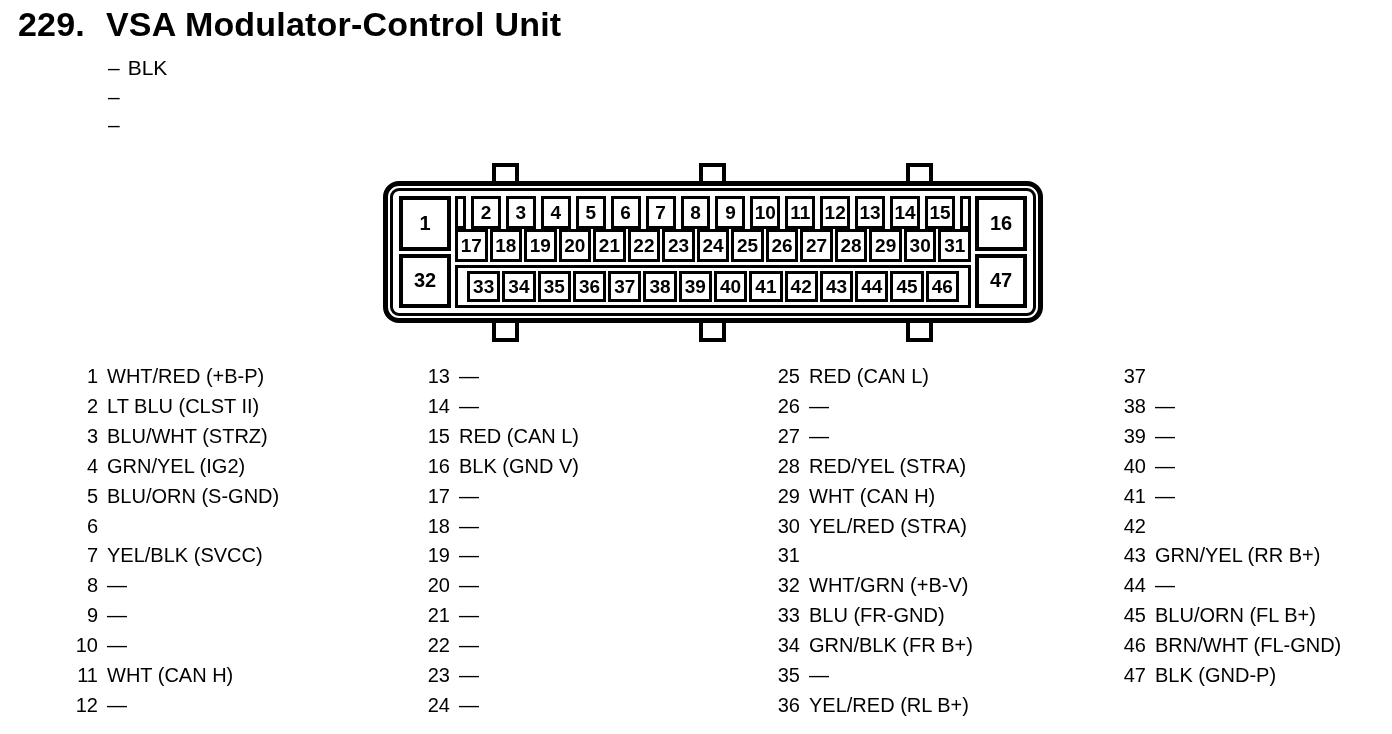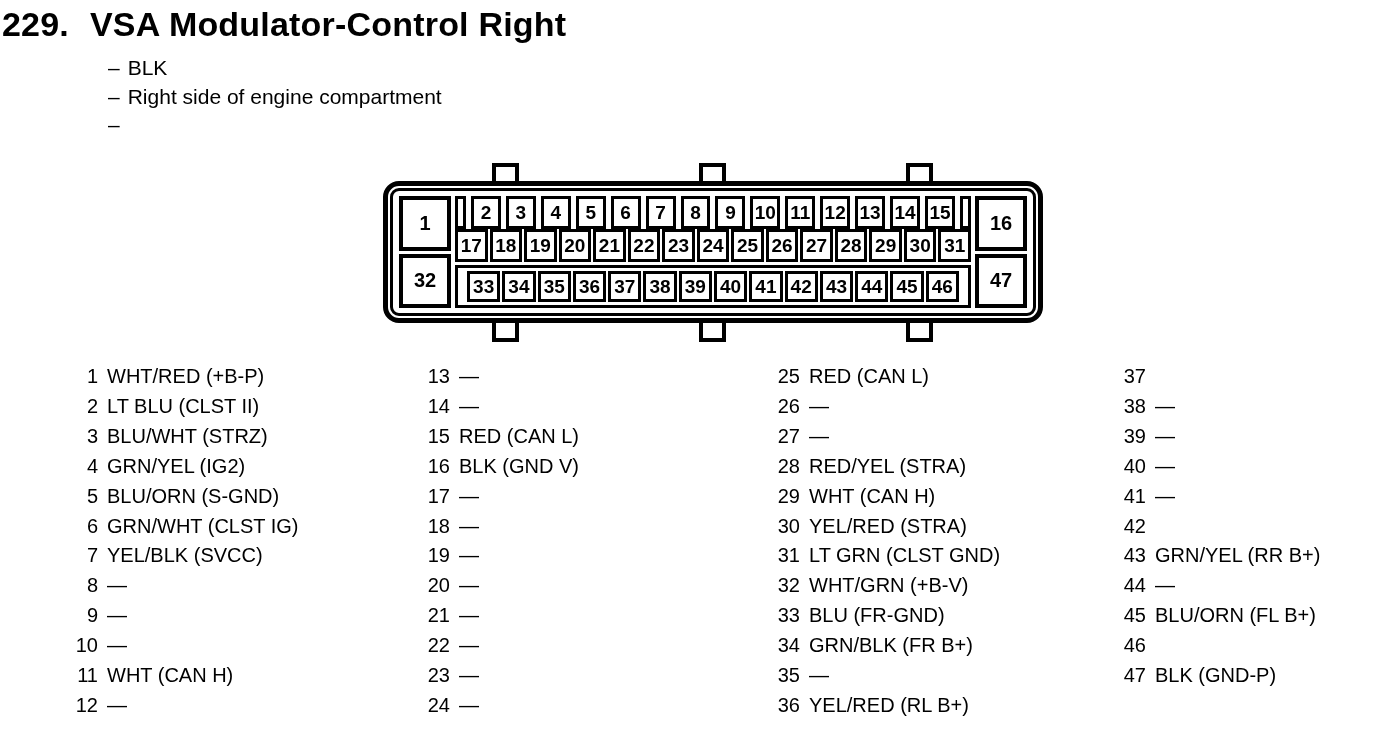--- a/index.html
+++ b/index.html
@@ -6,21 +6,21 @@
   html, body { margin: 0; padding: 0; }
   body {
     width: 1392px; height: 734px;
     background: #ffffff; color: #000000;
     font-family: "Liberation Sans", sans-serif;
     position: relative; overflow: hidden;
   }
 
   
   .title-row {
-    position: absolute; left: 2px; top: 5px;
+    position: absolute; left: 18px; top: 5px;
     display: flex; gap: 21px;
     font-size: 34px; font-weight: bold; letter-spacing: 0.2px;
     white-space: nowrap;
   }
   .notes { position: absolute; left: 108px; top: 56px; font-size: 21px; }
   .note-line { display: flex; align-items: baseline; height: 28.6px; }
   .note-dash { margin-right: 8px; }
 
   
   .connector { position: absolute; left: 383px; top: 163px; width: 660px; height: 180px; }
@@ -75,31 +75,30 @@
   .pincol-2 { left: 764px; }
   .pincol-3 { left: 1110px; }
   .pinrow { display: flex; align-items: center; height: 29.85px; }
   .pinnum { width: 36px; text-align: right; margin-right: 9px; flex: none; }
 </style>
 </head>
 <body>
 
 <div class="title-row">
   <span>229.</span>
-  <span>VSA Modulator-Control Right</span>
+  <span>VSA Modulator-Control Unit</span>
 </div>
 
 <div class="notes">
     <div class="note-line">
       <span class="note-dash">–</span>
       <span class="note-text">BLK</span>
     </div>
     <div class="note-line">
       <span class="note-dash">–</span>
-      <span class="note-text">Right side of engine compartment</span>
     </div>
     <div class="note-line">
       <span class="note-dash">–</span>
     </div>
   </div>
 
 <div class="connector">
   <div class="ctab top pos-l"></div>
   <div class="ctab top pos-c"></div>
   <div class="ctab top pos-r"></div>
@@ -191,21 +190,20 @@
       <div class="pinrow">
         <span class="pinnum">4</span>
         <span class="pinlbl">GRN/YEL (IG2)</span>
       </div>
       <div class="pinrow">
         <span class="pinnum">5</span>
         <span class="pinlbl">BLU/ORN (S-GND)</span>
       </div>
       <div class="pinrow">
         <span class="pinnum">6</span>
-        <span class="pinlbl">GRN/WHT (CLST IG)</span>
       </div>
       <div class="pinrow">
         <span class="pinnum">7</span>
         <span class="pinlbl">YEL/BLK (SVCC)</span>
       </div>
       <div class="pinrow">
         <span class="pinnum">8</span>
         <span class="pinlbl">—</span>
       </div>
       <div class="pinrow">
@@ -295,21 +293,20 @@
       <div class="pinrow">
         <span class="pinnum">29</span>
         <span class="pinlbl">WHT (CAN H)</span>
       </div>
       <div class="pinrow">
         <span class="pinnum">30</span>
         <span class="pinlbl">YEL/RED (STRA)</span>
       </div>
       <div class="pinrow">
         <span class="pinnum">31</span>
-        <span class="pinlbl">LT GRN (CLST GND)</span>
       </div>
       <div class="pinrow">
         <span class="pinnum">32</span>
         <span class="pinlbl">WHT/GRN (+B-V)</span>
       </div>
       <div class="pinrow">
         <span class="pinnum">33</span>
         <span class="pinlbl">BLU (FR-GND)</span>
       </div>
       <div class="pinrow">
@@ -355,19 +352,20 @@
       <div class="pinrow">
         <span class="pinnum">44</span>
         <span class="pinlbl">—</span>
       </div>
       <div class="pinrow">
         <span class="pinnum">45</span>
         <span class="pinlbl">BLU/ORN (FL B+)</span>
       </div>
       <div class="pinrow">
         <span class="pinnum">46</span>
+        <span class="pinlbl">BRN/WHT (FL-GND)</span>
       </div>
       <div class="pinrow">
         <span class="pinnum">47</span>
         <span class="pinlbl">BLK (GND-P)</span>
       </div>
     </div>
   </div>
 
 </body></html>

